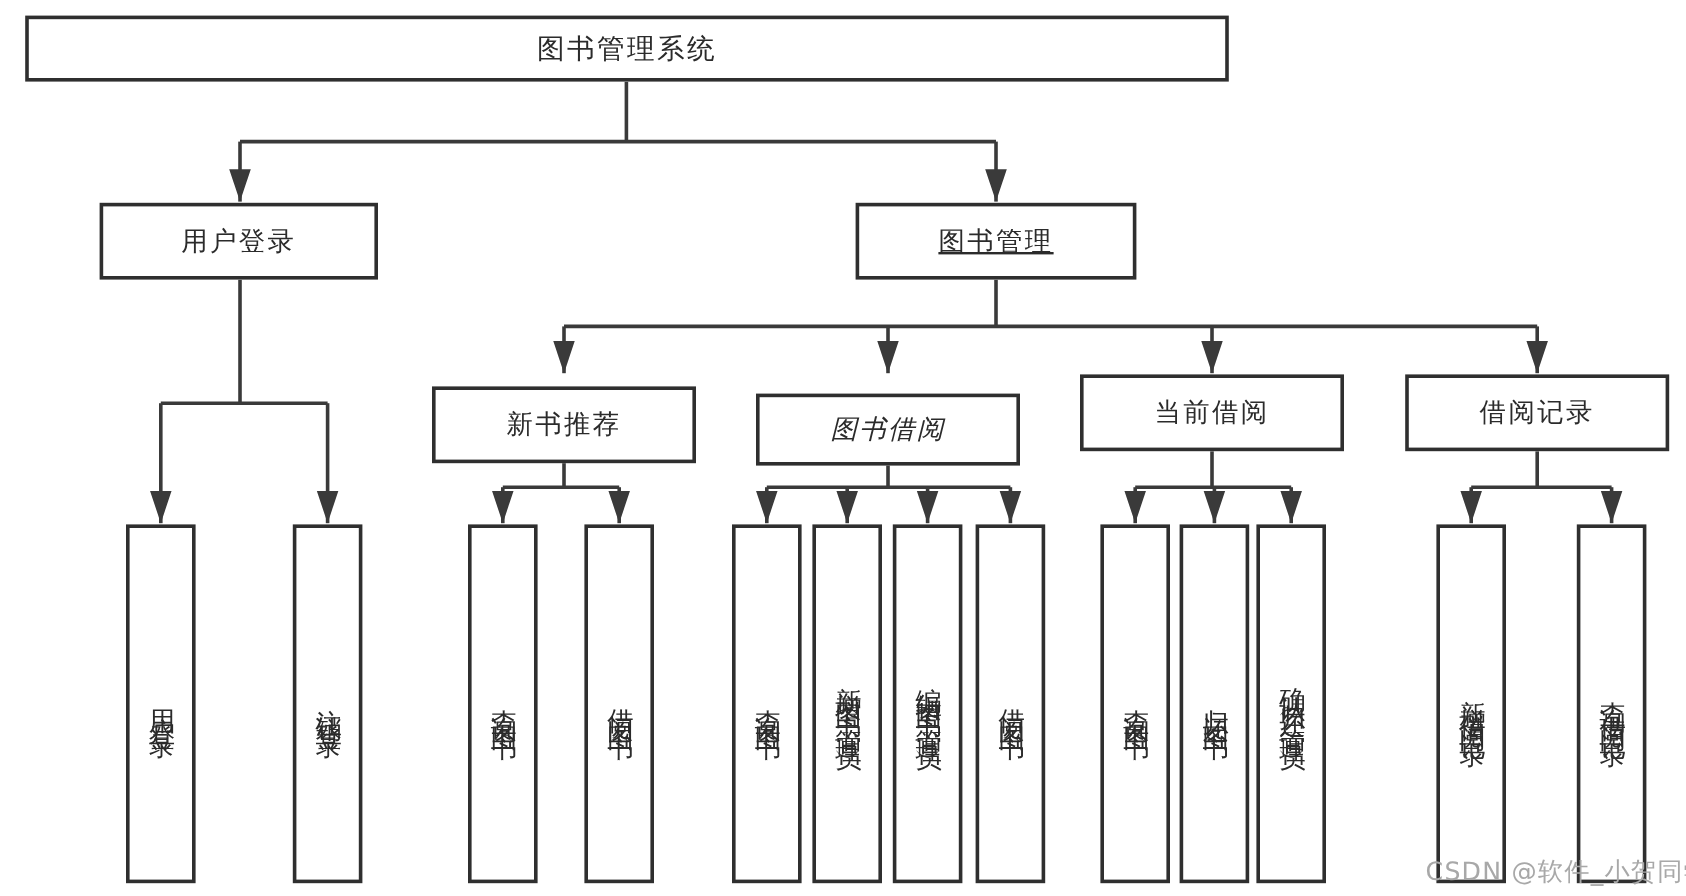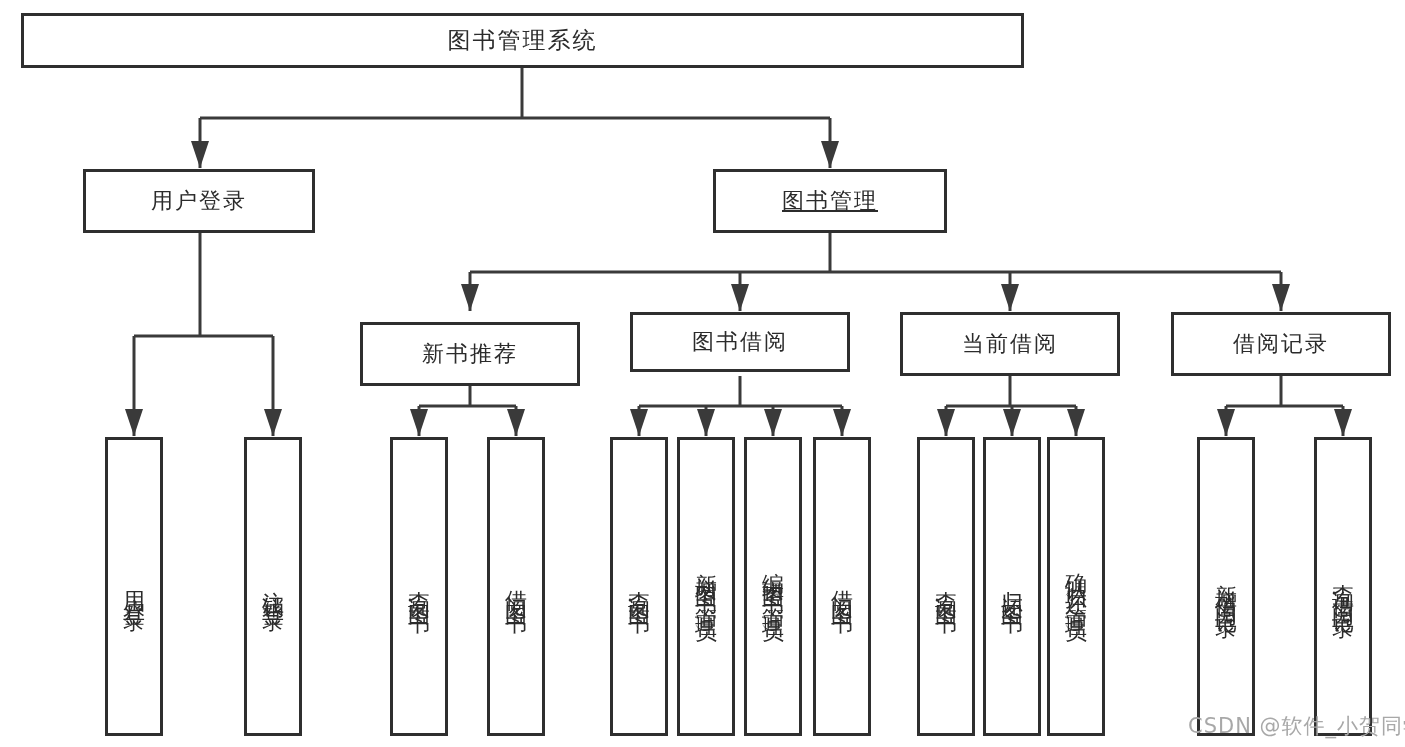--- a/index.html
+++ b/index.html
@@ -130,21 +130,21 @@
   <div class="node" style="left:83px; top:169px; width:232px; height:64px;">
     <span>用户登录</span>
   </div>
   <div class="node" style="left:713px; top:169px; width:234px; height:64px;text-decoration:underline;">
     <span>图书管理</span>
   </div>
 
   <div class="node" style="left:360px; top:322px; width:220px; height:64px;">
     <span>新书推荐</span>
   </div>
-  <div class="node" style="left:630px; top:312px; width:220px; height:60px;">
+  <div class="node" style="left:630px; top:328px; width:220px; height:60px;font-style:italic;">
     <span>图书借阅</span>
   </div>
   <div class="node" style="left:900px; top:312px; width:220px; height:64px;">
     <span>当前借阅</span>
   </div>
   <div class="node" style="left:1171px; top:312px; width:220px; height:64px;">
     <span>借阅记录</span>
   </div>
 
   <div class="leaf" style="left:105px;">

